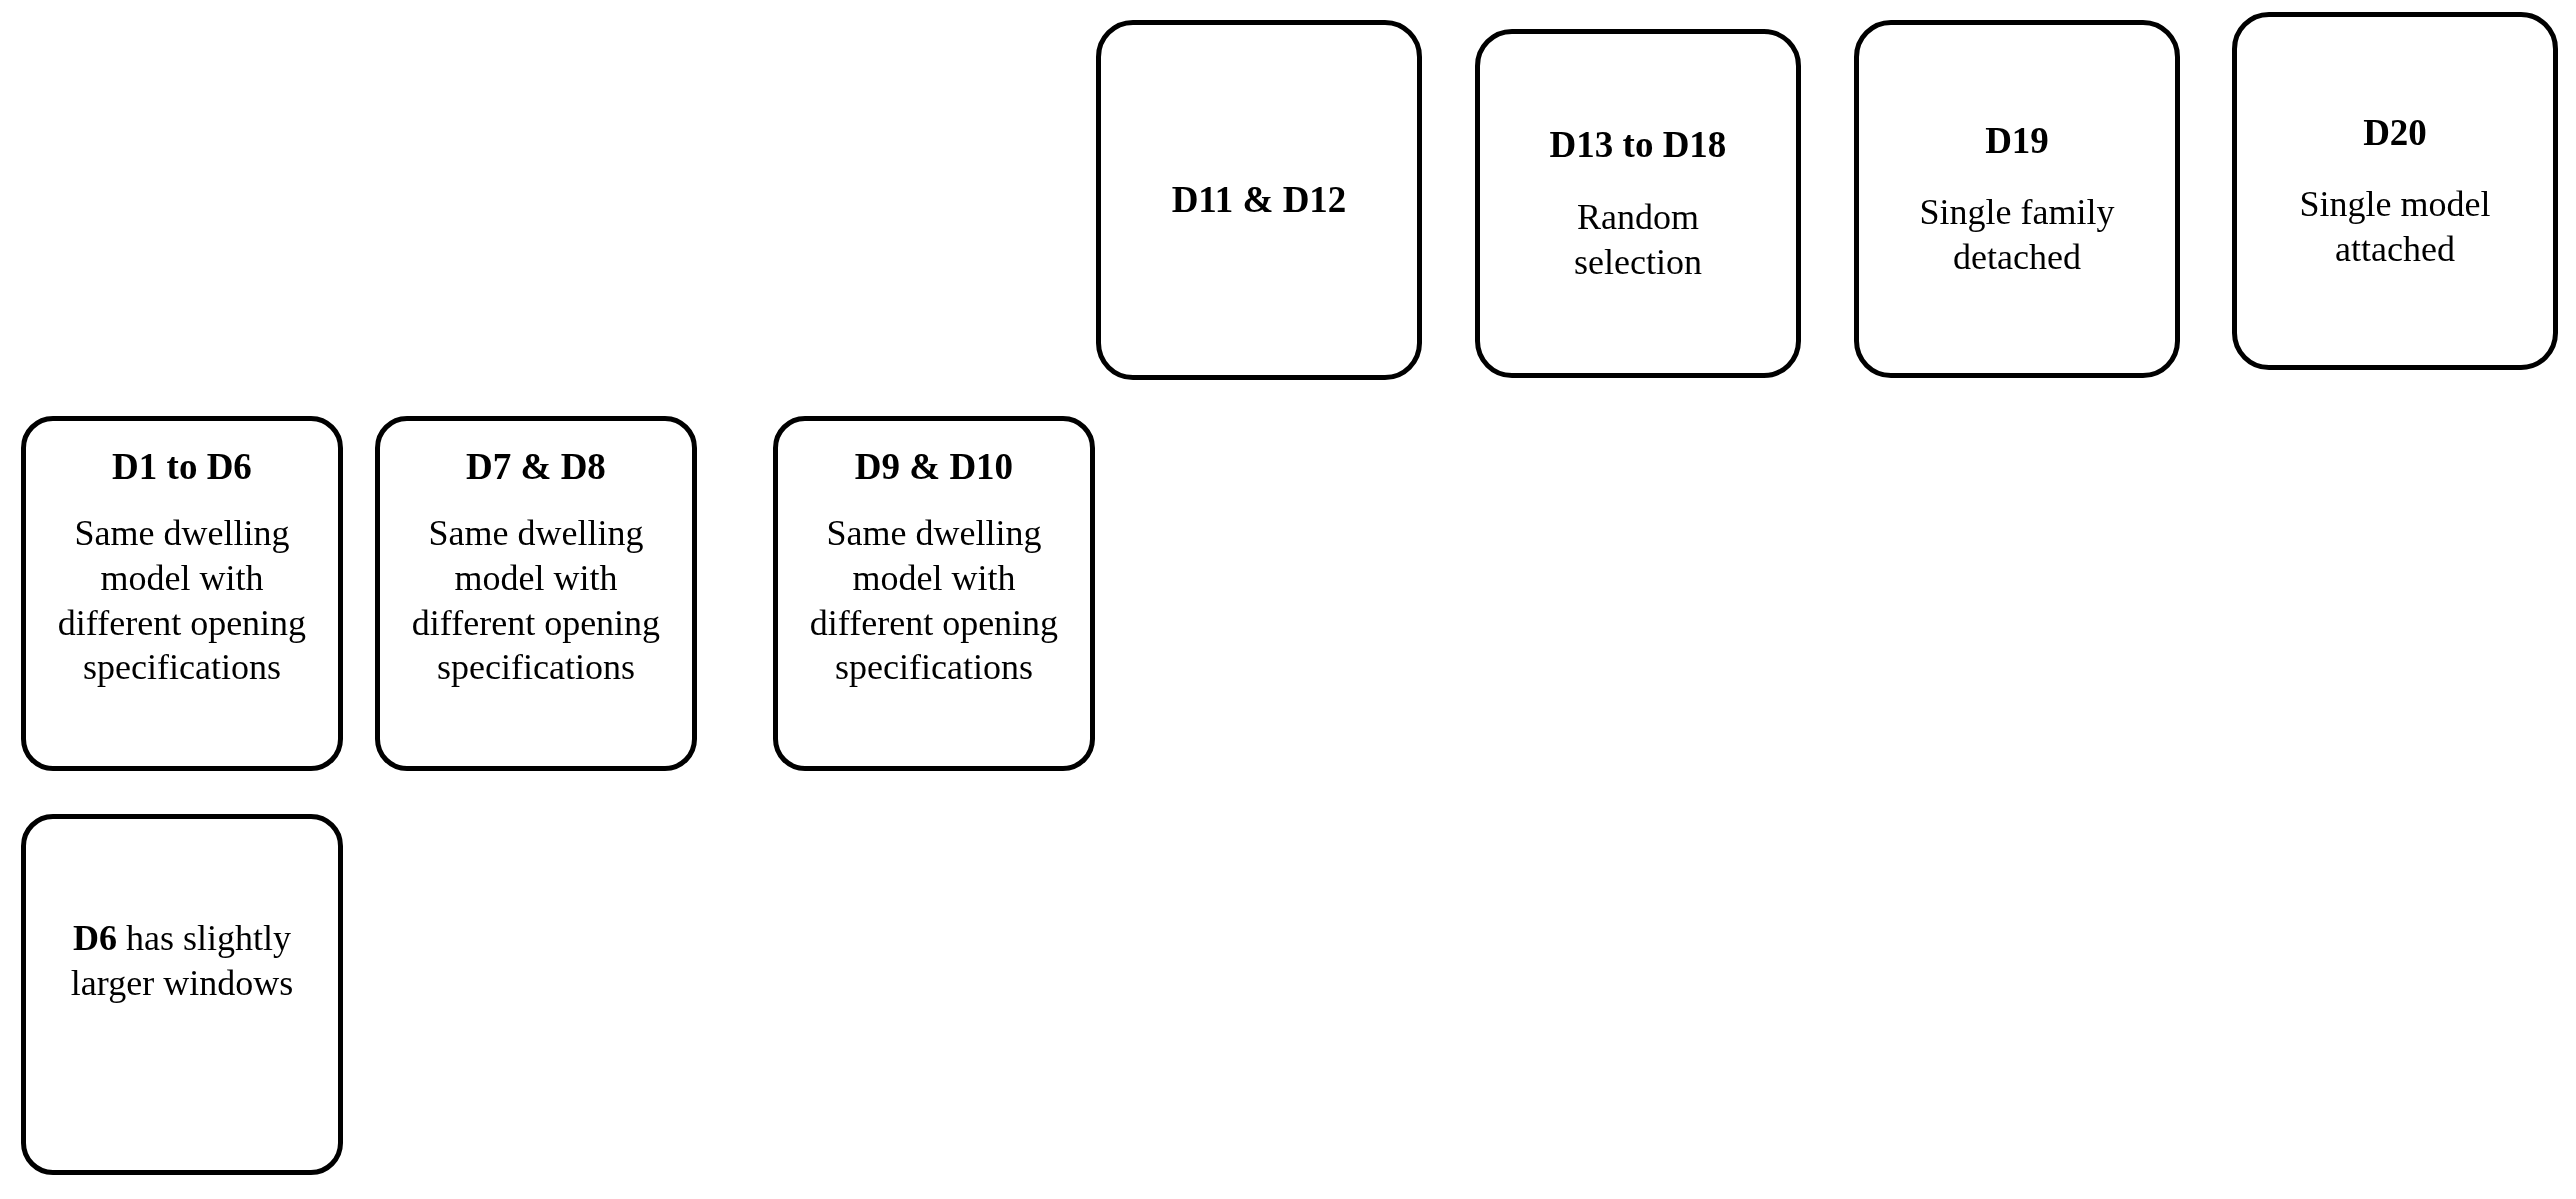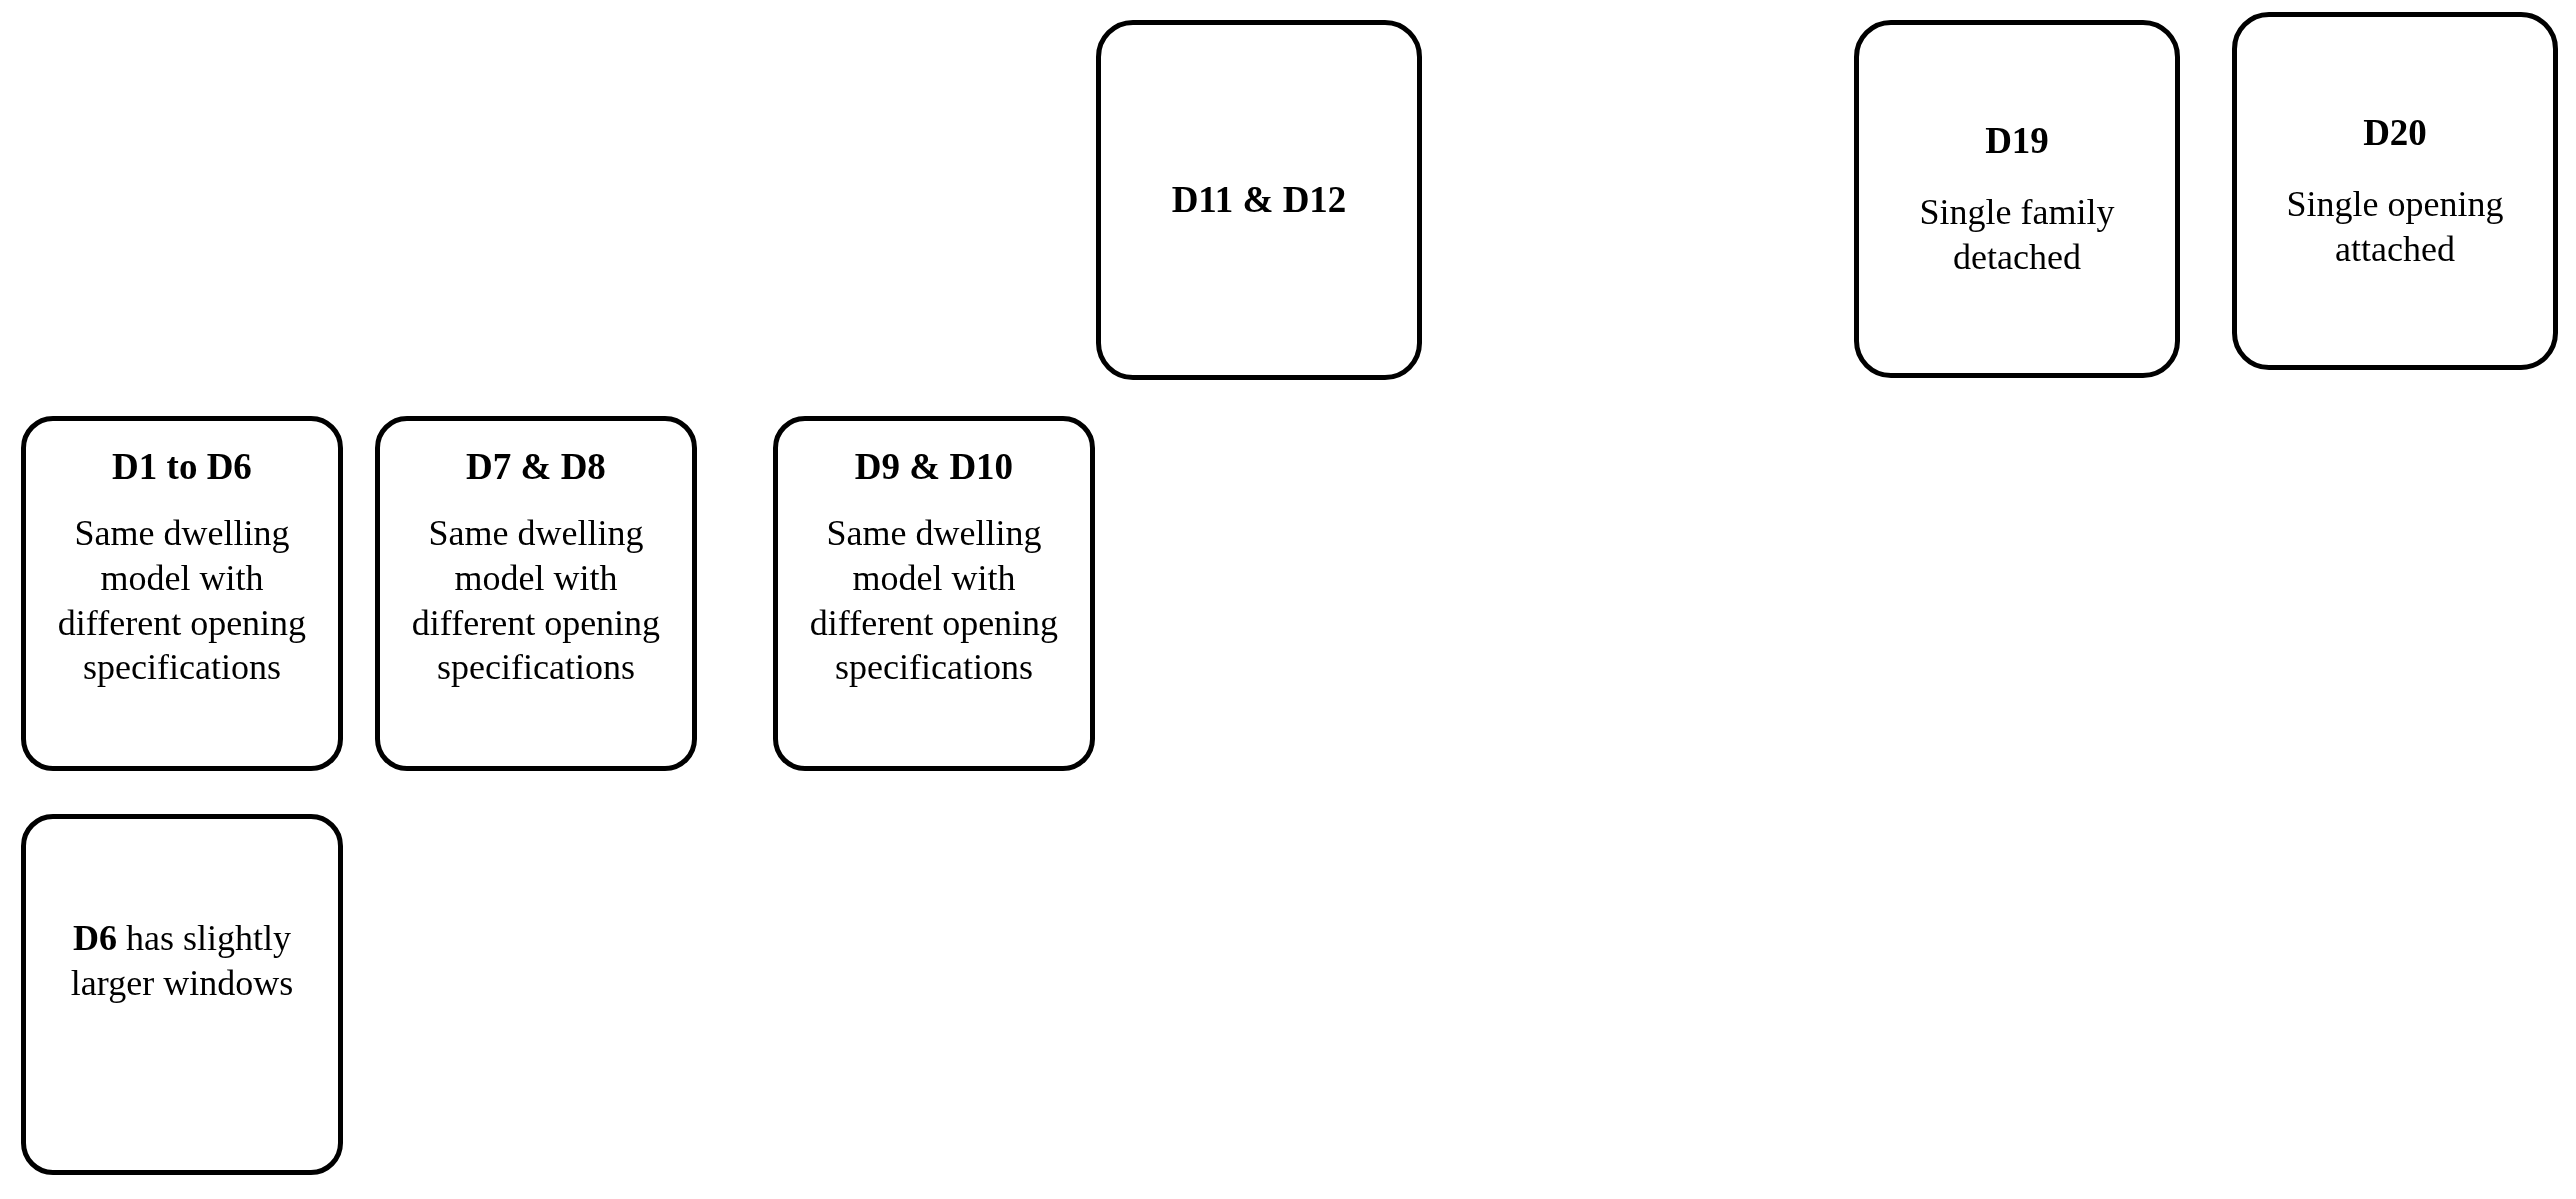--- a/index.html
+++ b/index.html
@@ -109,29 +109,33 @@
 </head>
 <body>
 
 <div id="canvas">
 
 
   <div class="node" id="node-d11-d12">
     <div class="head">D11 &amp; D12</div>
   </div>
 
+  <div class="node" id="node-d13-d18">
+    <div class="head">D13 to D18</div>
+    <div class="body">Random selection</div>
+  </div>
 
   <div class="node" id="node-d19">
     <div class="head">D19</div>
     <div class="body">Single family detached</div>
   </div>
 
   <div class="node" id="node-d20">
     <div class="head">D20</div>
-    <div class="body">Single opening attached</div>
+    <div class="body">Single model attached</div>
   </div>
 
   <div class="node row2" id="node-d1-d6">
     <div class="head">D1 to D6</div>
     <div class="body">Same dwelling model with different opening specifications</div>
   </div>
 
   <div class="node row2" id="node-d7-d8">
     <div class="head">D7 &amp; D8</div>
     <div class="body">Same dwelling model with different opening specifications</div>

